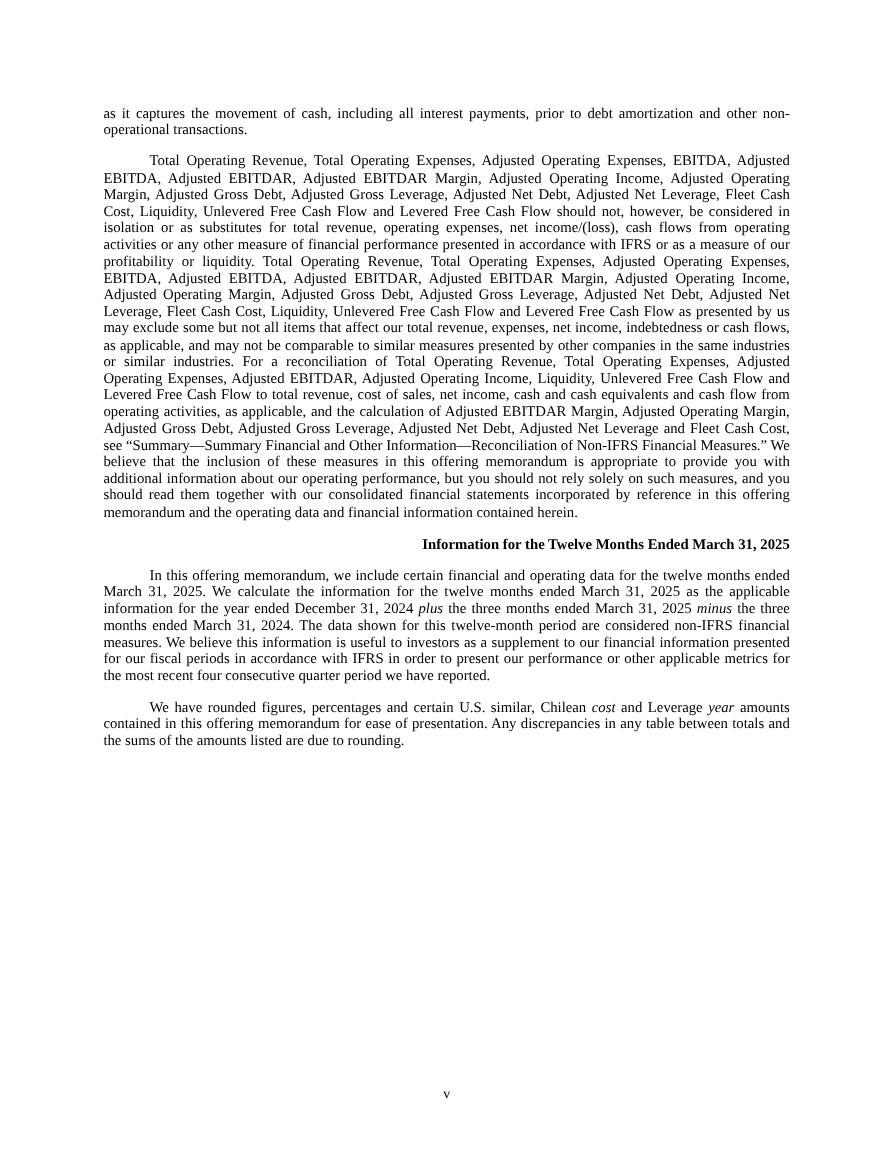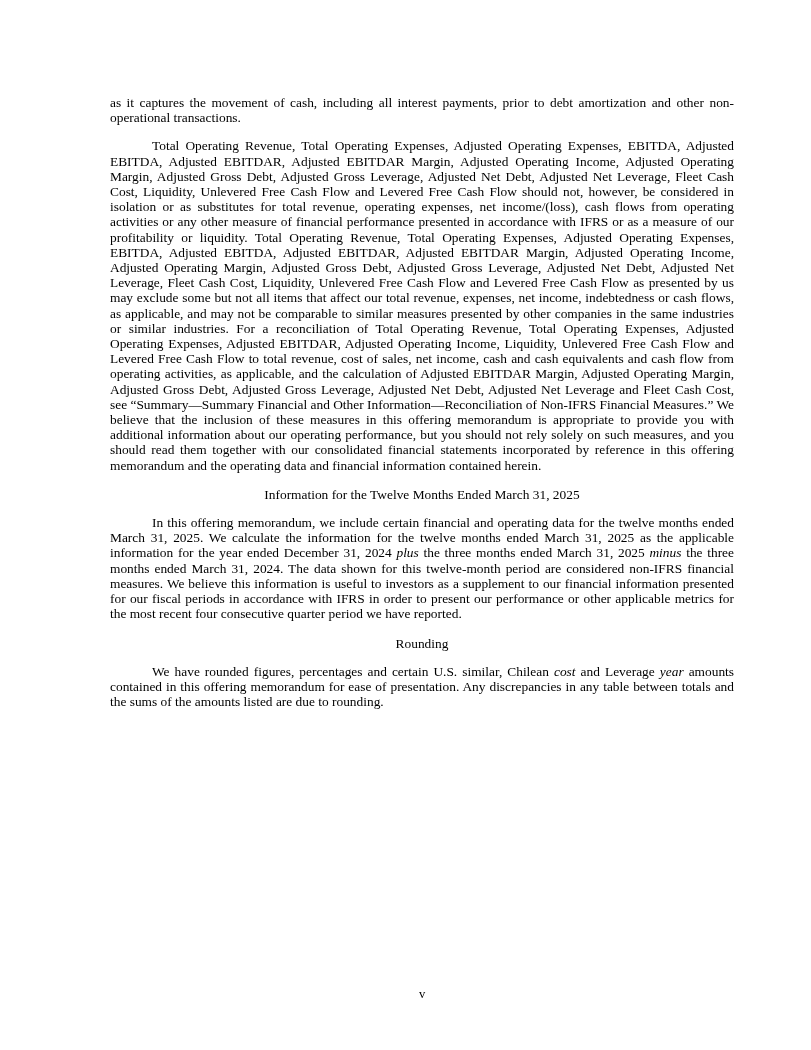--- a/index.html
+++ b/index.html
@@ -1,47 +1,46 @@
 <!DOCTYPE html>
 <html><head>
 <meta charset="utf-8">
 <style>
   html, body { margin: 0; padding: 0; background: #ffffff; }
   body {
     width: 811px; height: 1050px; position: relative;
     font-family: "Liberation Serif", serif; color: #000000;
   }
-  .page { position: absolute; inset: 0; background: #ffffff; overflow: hidden; margin-left: 16px; }
+  .page { position: absolute; inset: 0; background: #ffffff; overflow: hidden; }
   .content {
     position: absolute; left: 94px; top: 95px; width: 624px;
     font-size: 13.4px; line-height: 15.2px; text-align: justify;
   }
   .content p { margin: 0 0 13px 0; text-indent: 42px; }
   .content p.flush { text-indent: 0; }
   .content h2 {
-    font-size: 13.4px; line-height: 15.2px; font-weight: normal;
-    margin: 14px 0 13px 0; text-align: center; text-indent: 0;
+    font-size: 13.4px; line-height: 15.2px; font-weight: bold;
+    margin: 14px 0 13px 0; text-align: right; text-indent: 0;
   }
   .footer {
     position: absolute; left: 94px; top: 987px; width: 624px;
     text-align: center; font-size: 12.5px; line-height: 15px;
   }
 </style>
 </head>
 <body>
 
 <div class="page">
   <div class="content">
     <p class="flush">as it captures the movement of cash, including all interest payments, prior to debt amortization and other non-operational transactions.</p>
 
     <p>Total Operating Revenue, Total Operating Expenses, Adjusted Operating Expenses, EBITDA, Adjusted EBITDA, Adjusted EBITDAR, Adjusted EBITDAR Margin, Adjusted Operating Income, Adjusted Operating Margin, Adjusted Gross Debt, Adjusted Gross Leverage, Adjusted Net Debt, Adjusted Net Leverage, Fleet Cash Cost, Liquidity, Unlevered Free Cash Flow and Levered Free Cash Flow should not, however, be considered in isolation or as substitutes for total revenue, operating expenses, net income/(loss), cash flows from operating activities or any other measure of financial performance presented in accordance with IFRS or as a measure of our profitability or liquidity. Total Operating Revenue, Total Operating Expenses, Adjusted Operating Expenses, EBITDA, Adjusted EBITDA, Adjusted EBITDAR, Adjusted EBITDAR Margin, Adjusted Operating Income, Adjusted Operating Margin, Adjusted Gross Debt, Adjusted Gross Leverage, Adjusted Net Debt, Adjusted Net Leverage, Fleet Cash Cost, Liquidity, Unlevered Free Cash Flow and Levered Free Cash Flow as presented by us may exclude some but not all items that affect our total revenue, expenses, net income, indebtedness or cash flows, as applicable, and may not be comparable to similar measures presented by other companies in the same industries or similar industries. For a reconciliation of Total Operating Revenue, Total Operating Expenses, Adjusted Operating Expenses, Adjusted EBITDAR, Adjusted Operating Income, Liquidity, Unlevered Free Cash Flow and Levered Free Cash Flow to total revenue, cost of sales, net income, cash and cash equivalents and cash flow from operating activities, as applicable, and the calculation of Adjusted EBITDAR Margin, Adjusted Operating Margin, Adjusted Gross Debt, Adjusted Gross Leverage, Adjusted Net Debt, Adjusted Net Leverage and Fleet Cash Cost, see “Summary—Summary Financial and Other Information—Reconciliation of Non-IFRS Financial Measures.” We believe that the inclusion of these measures in this offering memorandum is appropriate to provide you with additional information about our operating performance, but you should not rely solely on such measures, and you should read them together with our consolidated financial statements incorporated by reference in this offering memorandum and the operating data and financial information contained herein.</p>
 
     <h2>Information for the Twelve Months Ended March 31, 2025</h2>
 
     <p><span>In this offering memorandum, we include certain financial and operating data for the twelve months ended March 31, 2025. We calculate the information for the twelve months ended March 31, 2025 as the applicable information for the year ended December 31, 2024 </span><i>plus</i><span> the three months ended March 31, 2025 </span><i>minus</i><span> the three months ended March 31, 2024. The data shown for this twelve-month period are considered non-IFRS financial measures. We believe this information is useful to investors as a supplement to our financial information presented for our fiscal periods in accordance with IFRS in order to present our performance or other applicable metrics for the most recent four consecutive quarter period we have reported.</span></p>
 
-    <h2>Rounding</h2>
 
     <p><span>We have rounded figures, percentages and certain U.S. similar, Chilean </span><i>cost</i><span> and Leverage </span><i>year</i><span> amounts contained in this offering memorandum for ease of presentation. Any discrepancies in any table between totals and the sums of the amounts listed are due to rounding.</span></p>
   </div>
 
   <div class="footer">v</div>
 </div>
 
 </body></html>

